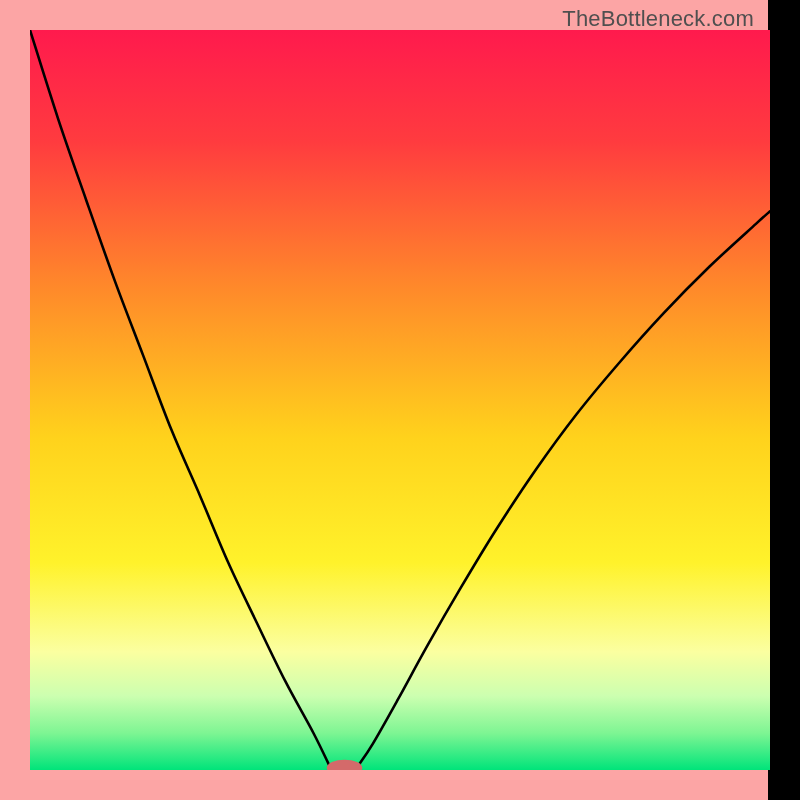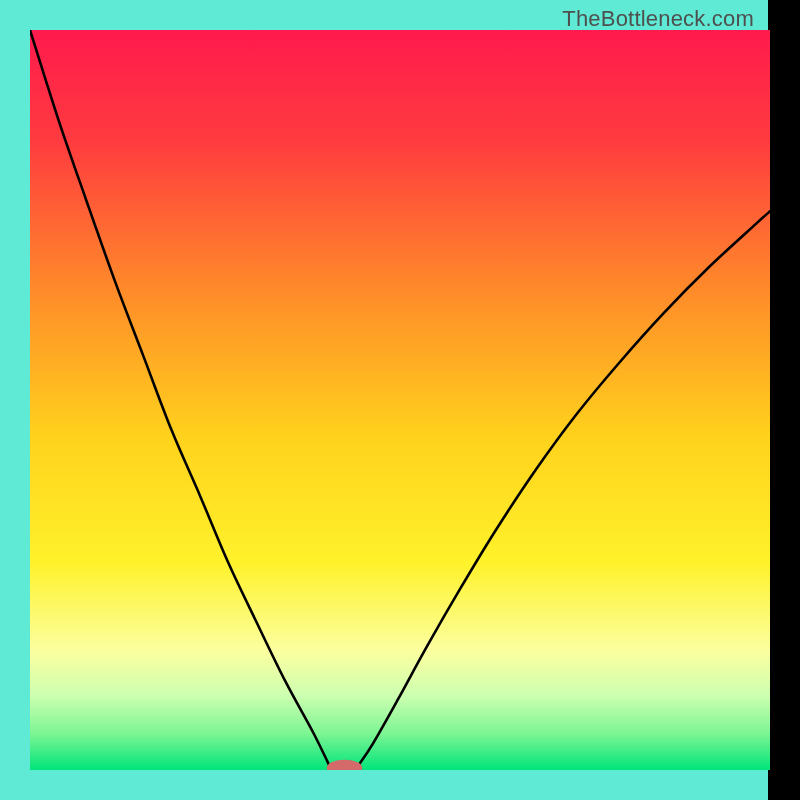--- a/index.html
+++ b/index.html
@@ -8,21 +8,21 @@
     width: 800px;
     height: 800px;
     overflow: hidden;
     background: #000;
     font-family: Arial, Helvetica, sans-serif;
   }
   .frame {
     position: relative;
     width: 768px;
     height: 800px;
-    background: #5eead4;
+    background: #fca5a5;
     text-align: right;
   }
   .watermark {
     position: absolute;
     top: 6px;
     right: 14px;
     font-size: 22px;
     font-weight: 500;
     color: #4f4f4f;
     letter-spacing: 0.2px;

